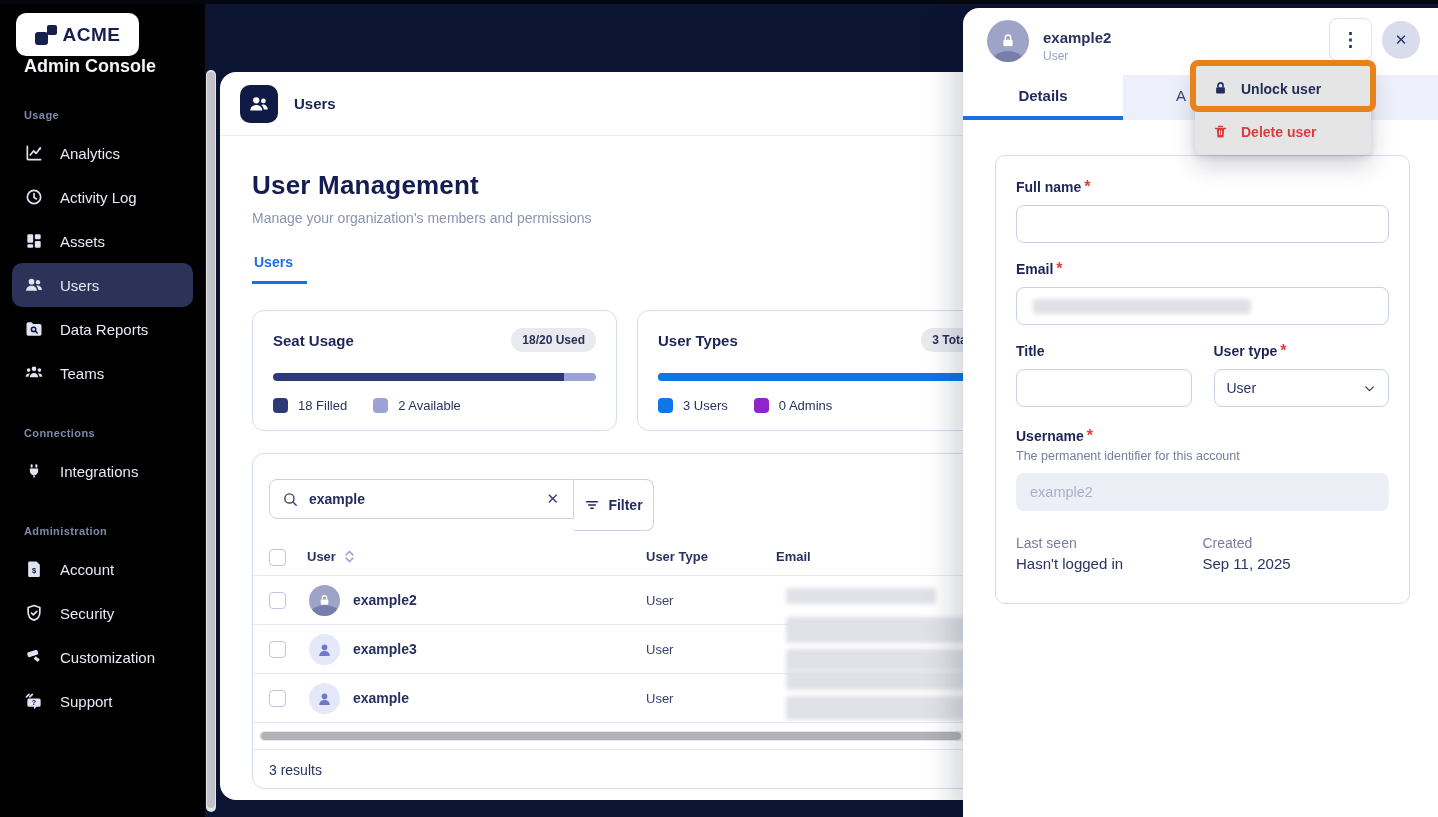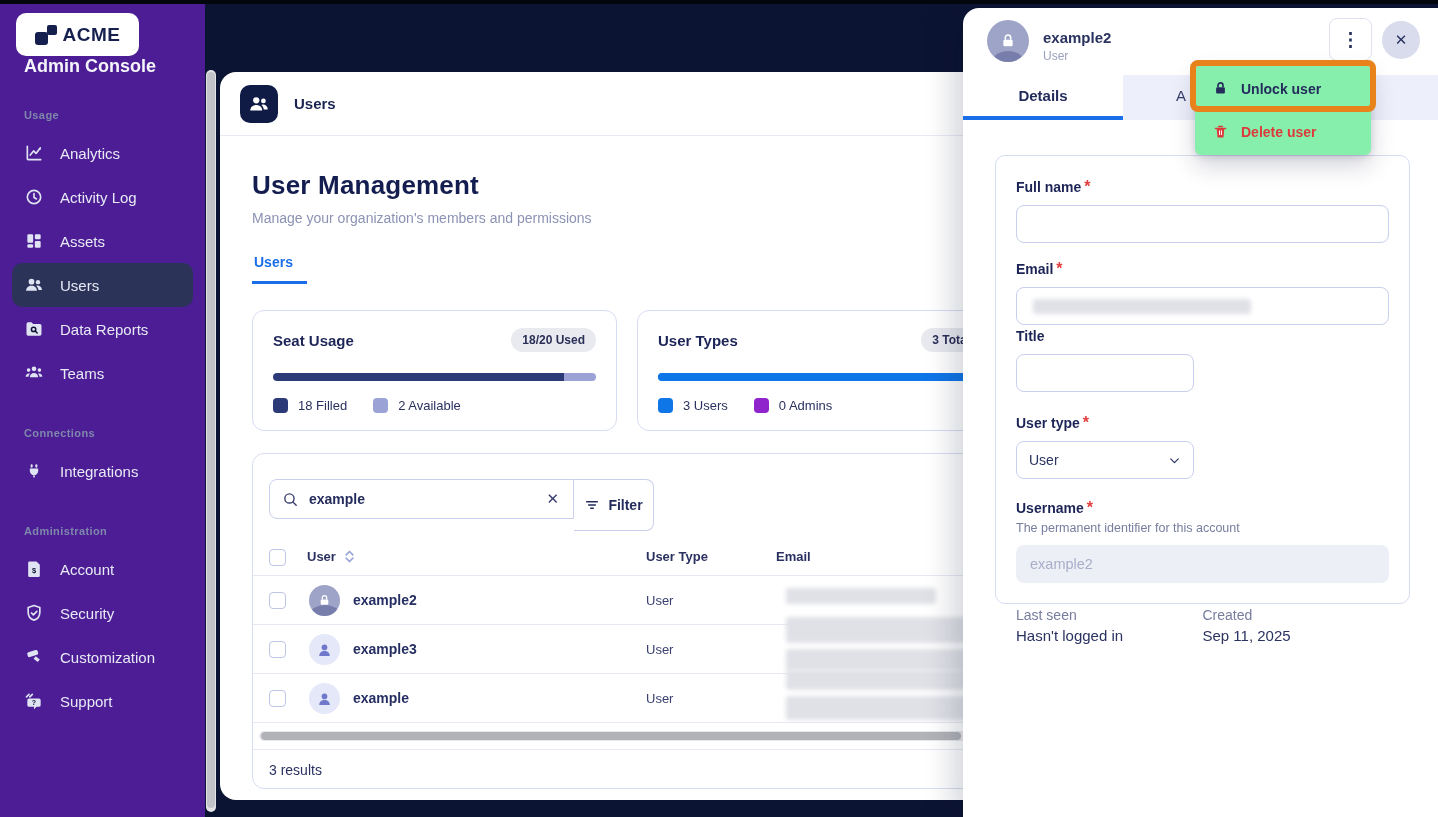--- a/index.html
+++ b/index.html
@@ -1,21 +1,21 @@
 <!DOCTYPE html>
 <html><head>
 <meta charset="utf-8">
 <style>
   * { margin:0; padding:0; box-sizing:border-box; }
   html,body { width:1438px; height:817px; overflow:hidden; }
   body { background:#0c1433; font-family:"Liberation Sans", sans-serif; position:relative; }
   .topline { position:absolute; top:0; left:0; width:100%; height:4px; background:#04060e; z-index:30; }
 
   
-  .sidebar { position:absolute; left:0; top:0; width:205px; height:817px; background:#4c1d95; z-index:2; }
+  .sidebar { position:absolute; left:0; top:0; width:205px; height:817px; background:#000000; z-index:2; }
   .logo-box { position:absolute; left:16px; top:13px; width:123px; height:43px; background:#fff; border-radius:10px; display:flex; align-items:center; justify-content:center; gap:6px; }
   .logo-mark { position:relative; width:22px; height:20px; }
   .logo-mark .sq1 { position:absolute; left:0; bottom:0; width:13px; height:13px; background:#16204e; border-radius:3px; }
   .logo-mark .sq2 { position:absolute; right:0; top:0; width:10px; height:10px; background:#16204e; border-radius:2px; }
   .logo-text { font-size:19px; font-weight:800; color:#16204e; letter-spacing:.5px; }
   .console-title { margin:56px 0 0 24px; color:#f4f5fa; font-size:18px; font-weight:700; }
   .nav-section-label { margin:32px 0 10px 24px; color:#7f88ac; font-size:11px; font-weight:700; letter-spacing:.4px; }
   .nav-item { height:44px; margin:0 12px; padding:0 0 0 12px; display:flex; align-items:center; gap:16px; border-radius:10px; color:#e7eaf5; font-size:15px; cursor:pointer; }
   .nav-item.active { background:#2b3359; }
   .nav-item svg { width:20px; height:20px; flex:0 0 20px; }
@@ -81,33 +81,33 @@
   .panel-user-name { position:absolute; left:80px; top:21px; font-size:15px; font-weight:800; color:#2a3260; }
   .panel-user-role { position:absolute; left:80px; top:41px; font-size:12px; color:#9aa0bf; }
   .kebab-btn { position:absolute; left:366px; top:10px; width:43px; height:43px; border:1px solid #dfe2f0; border-radius:8px; background:#fff; display:flex; align-items:center; justify-content:center; font-size:19px; font-weight:700; color:#2a3260; cursor:pointer; }
   .close-btn { position:absolute; left:419px; top:13px; width:38px; height:38px; border-radius:50%; background:#d8dcec; display:flex; align-items:center; justify-content:center; font-size:15px; color:#2a3260; cursor:pointer; }
   .panel-tabbar { position:absolute; left:0; top:67px; width:475px; height:45px; background:#edeffa; }
   .panel-tab-details { position:absolute; left:0; top:0; width:160px; height:45px; background:#fff; border-bottom:4px solid #1a6ee8; display:flex; align-items:center; justify-content:center; font-size:15px; font-weight:700; color:#242c5c; cursor:pointer; }
   .panel-tab-frag { position:absolute; top:12px; font-size:15px; color:#39406e; cursor:pointer; }
   .frag-2 { left:213px; }
   .frag-3 { left:398px; }
 
-  .dropdown { position:absolute; left:232px; top:57px; width:176px; background:#86efac; border-radius:6px; box-shadow:0 10px 25px rgba(20,25,60,.20), 0 2px 6px rgba(20,25,60,.12); z-index:6; padding:2px 0; }
+  .dropdown { position:absolute; left:232px; top:57px; width:176px; background:#e5e5e5; border-radius:6px; box-shadow:0 10px 25px rgba(20,25,60,.20), 0 2px 6px rgba(20,25,60,.12); z-index:6; padding:2px 0; }
   .menu-item { height:43px; display:flex; align-items:center; gap:13px; padding-left:18px; font-size:14px; font-weight:700; cursor:pointer; }
   .menu-unlock { color:#242c5c; }
   .menu-delete { color:#dc3b3b; }
   .annotation-box { position:absolute; left:227px; top:52px; width:186px; height:52px; border:6px solid #e8821b; border-radius:8px; z-index:7; pointer-events:none; }
 
   .form-card { position:absolute; left:32px; top:147px; width:415px; height:449px; border:1px solid #d8dcf2; border-radius:10px; padding:22px 20px; }
   .field-label { font-size:14px; font-weight:700; color:#1c2456; }
   .req { color:#e23d3d; font-weight:700; margin-left:3px; }
   .text-input { margin-top:9px; width:100%; height:38px; border:1px solid #c9cfec; border-radius:8px; outline:none; padding:0 12px; font-size:14px; color:#242c5c; font-family:"Liberation Sans",sans-serif; background:#fff; }
   .email-input-wrap { margin-top:9px; width:100%; height:38px; border:1px solid #c9cfec; border-radius:8px; position:relative; }
   .field-gap { margin-top:17px; }
-  .two-col { display:flex; gap:22px; margin-top:2px;flex-direction:column; }
+  .two-col { display:flex; gap:22px; margin-top:17px; }
   .col { width:178px; }
   .select-box { margin-top:9px; width:100%; height:38px; border:1px solid #c9cfec; border-radius:8px; display:flex; align-items:center; justify-content:space-between; padding:0 12px; font-size:14px; color:#2a3260; cursor:pointer; }
   .hint { margin-top:4px; font-size:12.5px; color:#767d9e; }
   .disabled-input { margin-top:10px; width:100%; height:38px; background:#edeff6; border-radius:8px; display:flex; align-items:center; padding:0 14px; font-size:14.5px; color:#a9aec9; }
   .meta-row { display:flex; margin-top:24px; }
   .meta-col { width:190px; }
   .meta-label { font-size:14px; color:#767d9e; }
   .meta-value { margin-top:4px; font-size:15px; color:#2a3260; }
 </style>
 </head>

